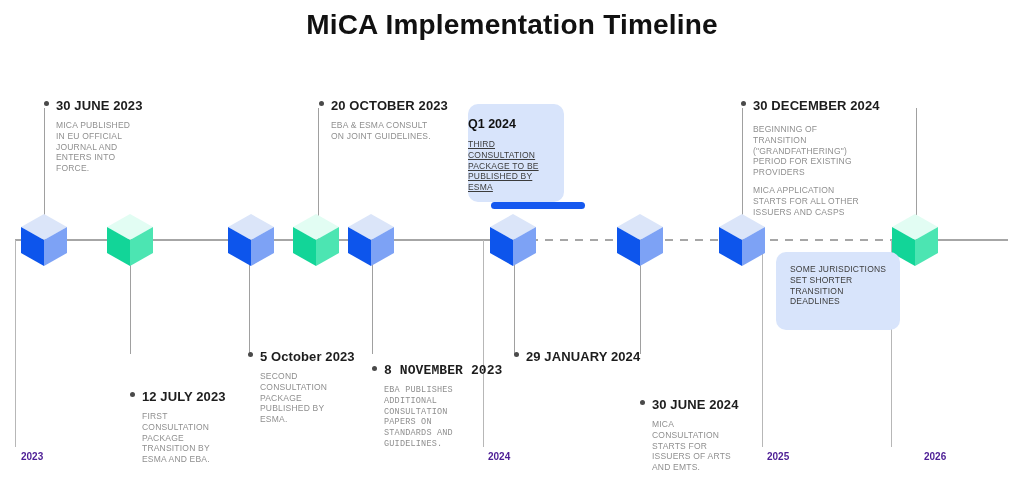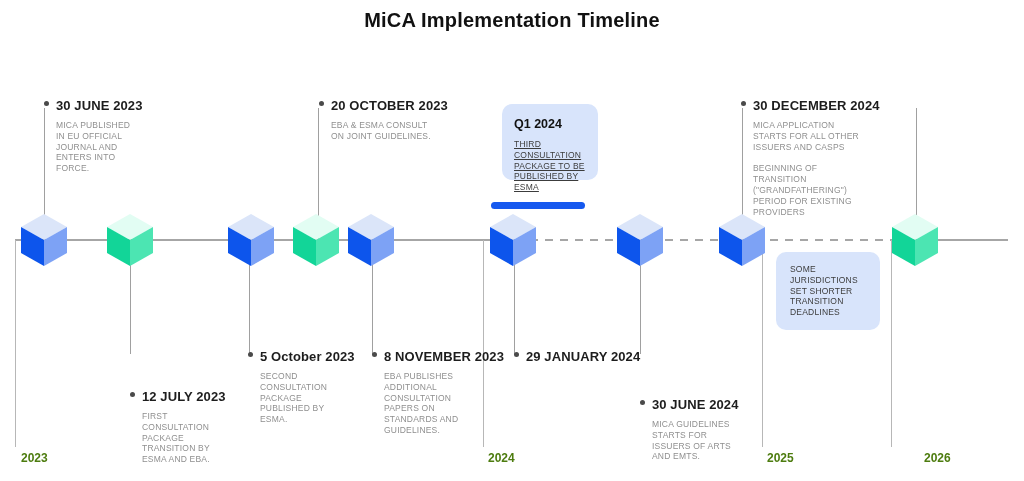--- a/index.html
+++ b/index.html
@@ -2,21 +2,21 @@
 <html style="--accent-blue: #1659ef; --card-bg: #d8e4fb; --line-gray: #a6a6a6; --cube-blue-top: #dbe5f9; --cube-blue-left: #0d55ec; --cube-blue-right: #7da2f5; --cube-green-top: #e2fdf3; --cube-green-left: #12d598; --cube-green-right: #4ce5b2;"><head>
 <meta charset="utf-8">
 <style>
   html,body{margin:0;padding:0;background:#fff;}
   .canvas{
     position:relative;width:1024px;height:481px;background:#ffffff;
     font-family:"Liberation Sans","DejaVu Sans",sans-serif;overflow:hidden;
   }
   .title{
     position:absolute;top:9px;left:0;width:100%;text-align:center;
-    font-size:20px;font-weight:bold;color:#111;letter-spacing:0.2px;
+    font-size:28px;font-weight:bold;color:#111;letter-spacing:0.2px;
   }
   
   .hline{position:absolute;height:2px;top:239px;}
   .hline.solid{background:var(--line-gray,#a6a6a6);}
   .hline.dashed{background:repeating-linear-gradient(90deg,var(--line-gray,#a6a6a6) 0 8px,transparent 8px 15px);}
   .vline{position:absolute;width:1px;background:#b7b7b7;}
   .conn{position:absolute;width:1px;background:#a0a0a0;}
   
   .cube{position:absolute;width:46px;height:52px;top:214px;}
   .cube svg{display:block;width:46px;height:52px;}
@@ -27,28 +27,28 @@
   .cube.green .l{fill:var(--cube-green-left,#12d598);}
   .cube.green .r{fill:var(--cube-green-right,#4ce5b2);}
   
   .ms{position:absolute;}
   .ms .dot{position:absolute;left:-12px;top:3px;width:5px;height:5px;border-radius:50%;background:#4a4a4a;}
   .ms-date{font-size:13px;font-weight:bold;color:#1d1d1d;white-space:nowrap;letter-spacing:0.1px;}
   .ms-body{margin-top:7px;font-size:8.5px;line-height:10.8px;color:#8f8f8f;letter-spacing:0.2px;}
   .ms-body.second{margin-top:11px;}
   
   .card{position:absolute;background:var(--card-bg,#d8e4fb);border-radius:10px;box-sizing:border-box;}
-  #q1card{left:502px;top:104px;width:96px;height:76px;padding:13px 8px 0 12px;}
+  #q1card{left:468px;top:104px;width:96px;height:98px;padding:13px 8px 0 0;}
   .q1-title{font-size:12.5px;font-weight:bold;color:#111;}
   .q1-body{margin-top:8px;font-size:8.5px;line-height:10.8px;color:#3c3c3c;letter-spacing:0.2px;text-decoration:underline;}
   #q1bar{position:absolute;left:491px;top:202px;width:94px;height:7px;border-radius:4px;background:var(--accent-blue,#1659ef);}
-  #notecard{left:776px;top:252px;width:104px;height:78px;padding:12px 6px 0 14px;}
+  #notecard{left:776px;top:252px;width:124px;height:78px;padding:12px 6px 0 14px;}
   .note-body{font-size:8.5px;line-height:10.8px;color:#3c3c3c;letter-spacing:0.2px;}
   
-  .year{position:absolute;top:451px;font-size:12px;font-weight:bold;color:#4d7c0f;}
+  .year{position:absolute;top:451px;font-size:10px;font-weight:bold;color:#4c1d95;}
 </style>
 </head>
 <body>
 
 <div class="canvas">
 
   <div class="title">MiCA Implementation Timeline</div>
 
   <div class="hline solid" style="left:15px;width:500px;"></div>
   <div class="hline dashed" style="left:515px;width:383px;"></div>
@@ -140,47 +140,47 @@
     <div class="ms-body">MICA PUBLISHED IN EU OFFICIAL JOURNAL AND ENTERS INTO FORCE.</div>
   </div>
   <div class="ms" style="left:331px;top:98px;width:100px;">
     <span class="dot"></span>
     <div class="ms-date">20 OCTOBER 2023</div>
     <div class="ms-body">EBA &amp; ESMA CONSULT ON JOINT GUIDELINES.</div>
   </div>
   <div class="ms" style="left:753px;top:98px;width:110px;">
     <span class="dot"></span>
     <div class="ms-date">30 DECEMBER 2024</div>
+    <div class="ms-body second">BEGINNING OF TRANSITION ("GRANDFATHERING") PERIOD FOR EXISTING PROVIDERS</div>
     <div class="ms-body">MICA APPLICATION STARTS FOR ALL OTHER ISSUERS AND CASPS</div>
-    <div class="ms-body second">BEGINNING OF TRANSITION ("GRANDFATHERING") PERIOD FOR EXISTING PROVIDERS</div>
   </div>
 
   <div class="ms" style="left:142px;top:349px;width:85px;margin-top:40px;">
     <span class="dot"></span>
     <div class="ms-date">12 JULY 2023</div>
     <div class="ms-body">FIRST CONSULTATION PACKAGE TRANSITION BY ESMA AND EBA.</div>
   </div>
   <div class="ms" style="left:260px;top:349px;width:85px;">
     <span class="dot"></span>
     <div class="ms-date">5 October 2023</div>
     <div class="ms-body">SECOND CONSULTATION PACKAGE PUBLISHED BY ESMA.</div>
   </div>
-  <div class="ms" style="left:384px;top:349px;width:88px;">
+  <div class="ms" style="left:384px;top:363px;width:88px;font-family:Liberation Mono, monospace;">
     <span class="dot"></span>
     <div class="ms-date">8 NOVEMBER 2023</div>
     <div class="ms-body">EBA PUBLISHES ADDITIONAL CONSULTATION PAPERS ON STANDARDS AND GUIDELINES.</div>
   </div>
   <div class="ms" style="left:526px;top:349px;width:95px;">
     <span class="dot"></span>
     <div class="ms-date">29 JANUARY 2024</div>
   </div>
   <div class="ms" style="left:652px;top:349px;width:88px;margin-top:48px;">
     <span class="dot"></span>
     <div class="ms-date">30 JUNE 2024</div>
-    <div class="ms-body">MICA GUIDELINES STARTS FOR ISSUERS OF ARTS AND EMTS.</div>
+    <div class="ms-body">MICA CONSULTATION STARTS FOR ISSUERS OF ARTS AND EMTS.</div>
   </div>
 
   <div class="card" id="q1card">
     <div class="q1-title">Q1 2024</div>
     <div class="q1-body">THIRD CONSULTATION PACKAGE TO BE PUBLISHED BY ESMA</div>
   </div>
   <div id="q1bar"></div>
 
   <div class="card" id="notecard">
     <div class="note-body">SOME JURISDICTIONS SET SHORTER TRANSITION DEADLINES</div>

